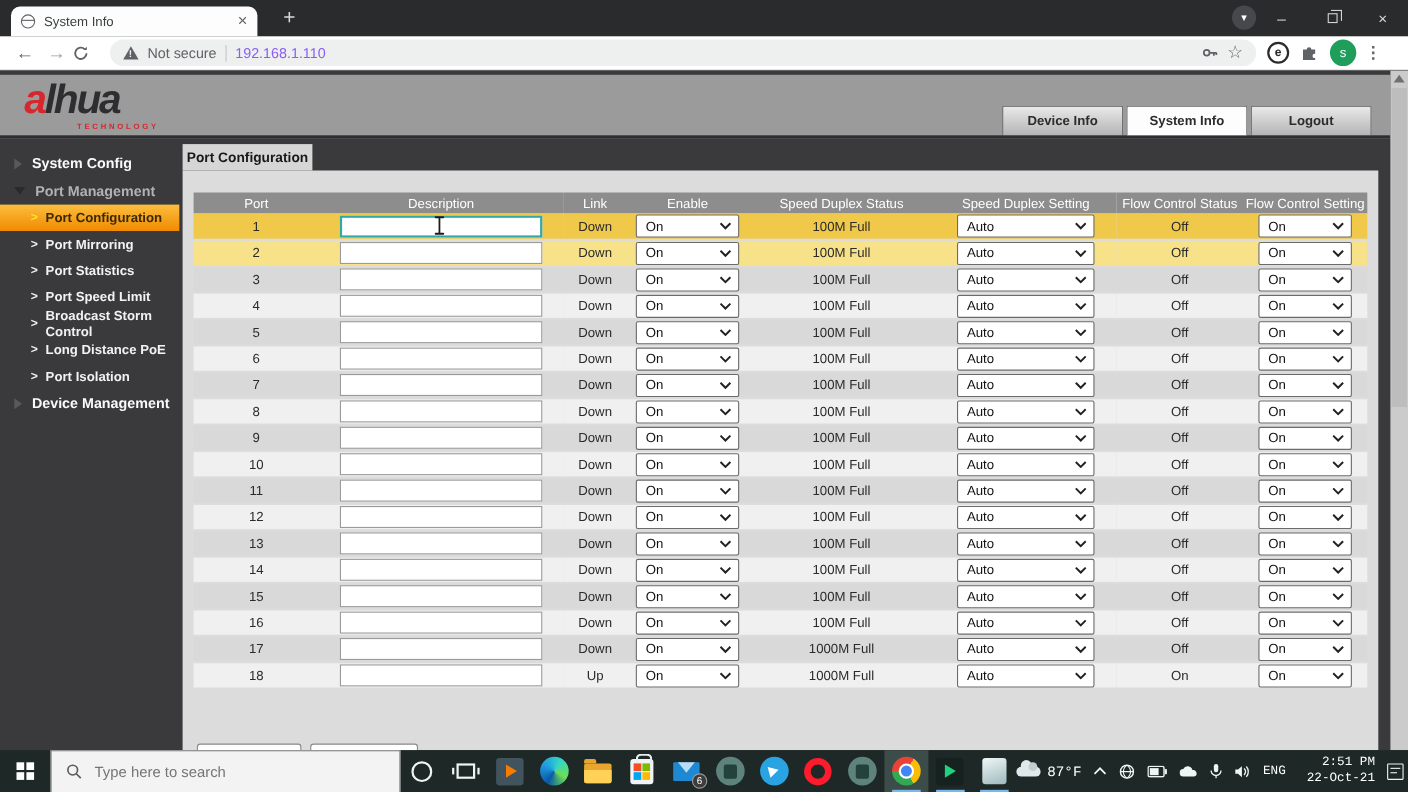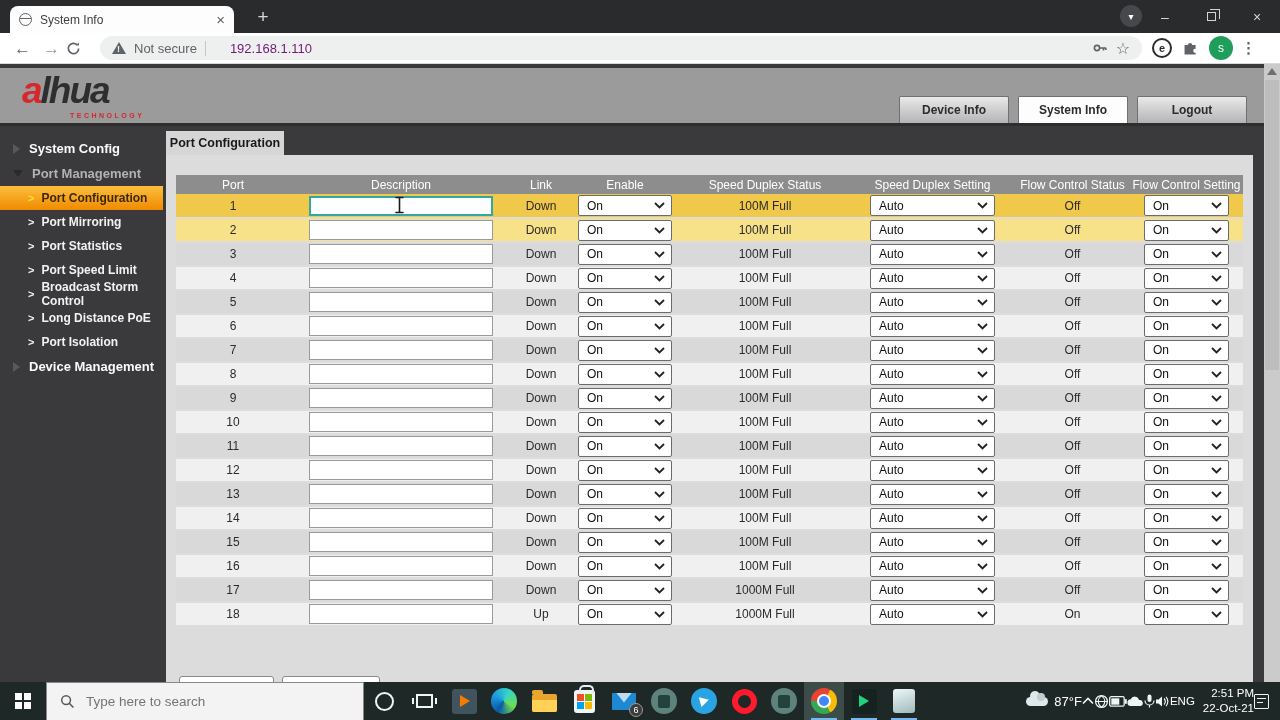--- a/index.html
+++ b/index.html
@@ -22,34 +22,34 @@
 
   
   .toolbar { position:absolute; top:33px; left:0; right:0; height:31px; background:#fff; border-bottom:1px solid #d8dadd; display:flex; align-items:center; padding-left:8px; }
   .nav-ic { width:29px; text-align:center; color:#5f6368; font-size:17px; line-height:1; }
   .nav-ic.fwd { color:#9aa0a6; }
   .omnibox { margin-left:5px; width:1042px; height:17px; background:#edf0ee; border-radius:13px; display:flex; align-items:center; padding:12px 12px; gap:8px; }
   .warn-tri { width:0; height:0; border-left:7px solid transparent; border-right:7px solid transparent; border-bottom:12px solid #5f6368; position:relative; }
   .warn-tri::after { content:"!"; position:absolute; left:-2px; top:2px; color:#edf0ee; font-size:9px; font-weight:bold; }
   .omni-label { color:#5f6368; font-size:13px; }
   .omni-div { width:1px; height:15px; background:#c4c7c5; }
-  .omni-url { color:#701a75; font-size:13px; flex:1;margin-left:16px; }
+  .omni-url { color:#8b5cf6; font-size:13px; flex:1; }
   .omni-star { color:#5f6368; font-size:16px; }
   .ext-e { width:20px; height:20px; border-radius:50%; border:2px solid #2b2b2b; color:#2b2b2b; font-weight:bold; font-size:11px; display:flex; align-items:center; justify-content:center; margin-left:10px; }
   .ext-puzzle { margin-left:10px; display:flex; }
   .avatar { width:24px; height:24px; border-radius:50%; background:#1f9d5b; color:#fff; font-size:12px; display:flex; align-items:center; justify-content:center; margin-left:10px; }
   .dots { margin:0 10px 0 8px; color:#5f6368; font-size:15px; font-weight:bold; letter-spacing:0; }
 
   
   .page { position:absolute; top:64px; left:0; width:1280px; height:618px; background:var(--page_background,#3a3a3c); overflow:hidden; }
   .site-header { position:absolute; top:4px; left:0; right:16px; height:58px; background:var(--header_band,#9b9b9b); border-bottom:3px solid #2e2e30; }
   .logo { position:absolute; left:22px; top:2px; font-style:italic; font-weight:bold; letter-spacing:-2px; font-size:37px; color:#2e2e30; }
   .logo .mark { color:var(--brand_red,#d7262c); }
   .logo-sub { position:absolute; left:48px; top:42px; font-size:7px; font-style:normal; font-weight:bold; letter-spacing:2.5px; color:var(--brand_red,#d7262c); }
-  .hdr-tabs { position:absolute; right:17px; bottom:0; display:flex; gap:9px; }
+  .hdr-tabs { position:absolute; right:17px; bottom:0; display:flex; gap:3px; }
   .hdr-btn { width:110px; height:27px; border:1px solid #6f6f74; border-bottom:none; background:linear-gradient(#e9e9e9,#b4b4b6); color:#2c2c2c; font-size:12px; font-weight:bold; display:flex; align-items:center; justify-content:center; border-radius:2px 2px 0 0; }
   .hdr-btn.active { background:var(--selected_tab_white,#fdfdfd); }
 
   
   .sidebar { position:absolute; top:58px; left:0; width:163px; bottom:0; padding-top:14px; }
   .side-group { height:25px; display:flex; align-items:center; padding-left:13px; gap:9px; color:#fafafa; font-weight:bold; font-size:13px; }
   .side-group.dim { color:#b2b2b4; }
   .tri { width:0; height:0; flex:0 0 auto; }
   .tri.right { border-top:5px solid transparent; border-bottom:5px solid transparent; border-left:7px solid #59595d; }
   .tri.down { border-left:5px solid transparent; border-right:5px solid transparent; border-top:7px solid #2a2a2c; }
@@ -113,21 +113,21 @@
   .ic-circleapp { width:26px; height:26px; border-radius:50%; background:#5d837c; position:relative; }
   .ic-circleapp::after { content:""; position:absolute; left:7px; top:7px; width:12px; height:13px; background:#24423c; border-radius:2px; }
   .ic-telegram { width:26px; height:26px; border-radius:50%; background:#2aa3e3; display:flex; align-items:center; justify-content:center; }
   .ic-telegram i { width:0; height:0; border-top:5px solid transparent; border-bottom:5px solid transparent; border-left:9px solid #fff; transform:rotate(-15deg); }
   .ic-opera { width:25px; height:25px; border-radius:50%; border:6px solid #ff1b2d; }
   .ic-chrome { width:26px; height:26px; border-radius:50%; background:conic-gradient(from 30deg,#fbbc05 0 120deg,#34a853 0 240deg,#ea4335 0 360deg); position:relative; }
   .ic-chrome::after { content:""; position:absolute; left:6px; top:6px; width:10px; height:10px; background:#4285f4; border:2px solid #fff; border-radius:50%; }
   .ic-green { width:25px; height:25px; background:#15221f; border-radius:3px; display:flex; align-items:center; justify-content:center; }
   .ic-green i { width:0; height:0; border-top:6px solid transparent; border-bottom:6px solid transparent; border-left:10px solid #1fd37e; }
   .ic-note { width:22px; height:24px; background:linear-gradient(160deg,#eef7f7,#9fb9bd); border-radius:3px; }
-  .tray { margin-left:auto; display:flex; align-items:center; padding-right:11px; font-size:11.5px; }
+  .tray { margin-left:auto; display:flex; align-items:center; gap:11px; padding-right:4px; font-size:11.5px;font-family:Liberation Mono, monospace; }
   .weather { display:flex; align-items:center; gap:6px; font-size:13px; }
   .cloud { width:22px; height:9px; background:#dfe8ea; border-radius:8px; position:relative; }
   .cloud::before { content:""; position:absolute; left:4px; top:-6px; width:10px; height:10px; background:#dfe8ea; border-radius:50%; }
   .cloud::after { content:""; position:absolute; right:3px; top:-4px; width:8px; height:8px; background:#c2cdd0; border-radius:50%; }
   .tray-glyph { display:flex; align-items:center; justify-content:center; }
   .clock { text-align:right; line-height:1.3; font-size:11.5px;margin-left:8px; }
   .ic-action { width:15px; height:15px; border:1.5px solid #eef5f5; border-radius:1px; position:relative; }
   .ic-action::before { content:""; position:absolute; left:2px; top:3px; right:2px; border-top:1.5px solid #eef5f5; }
   .ic-action::after { content:""; position:absolute; left:2px; top:7px; width:6px; border-top:1.5px solid #eef5f5; }
   svg { display:block; }

